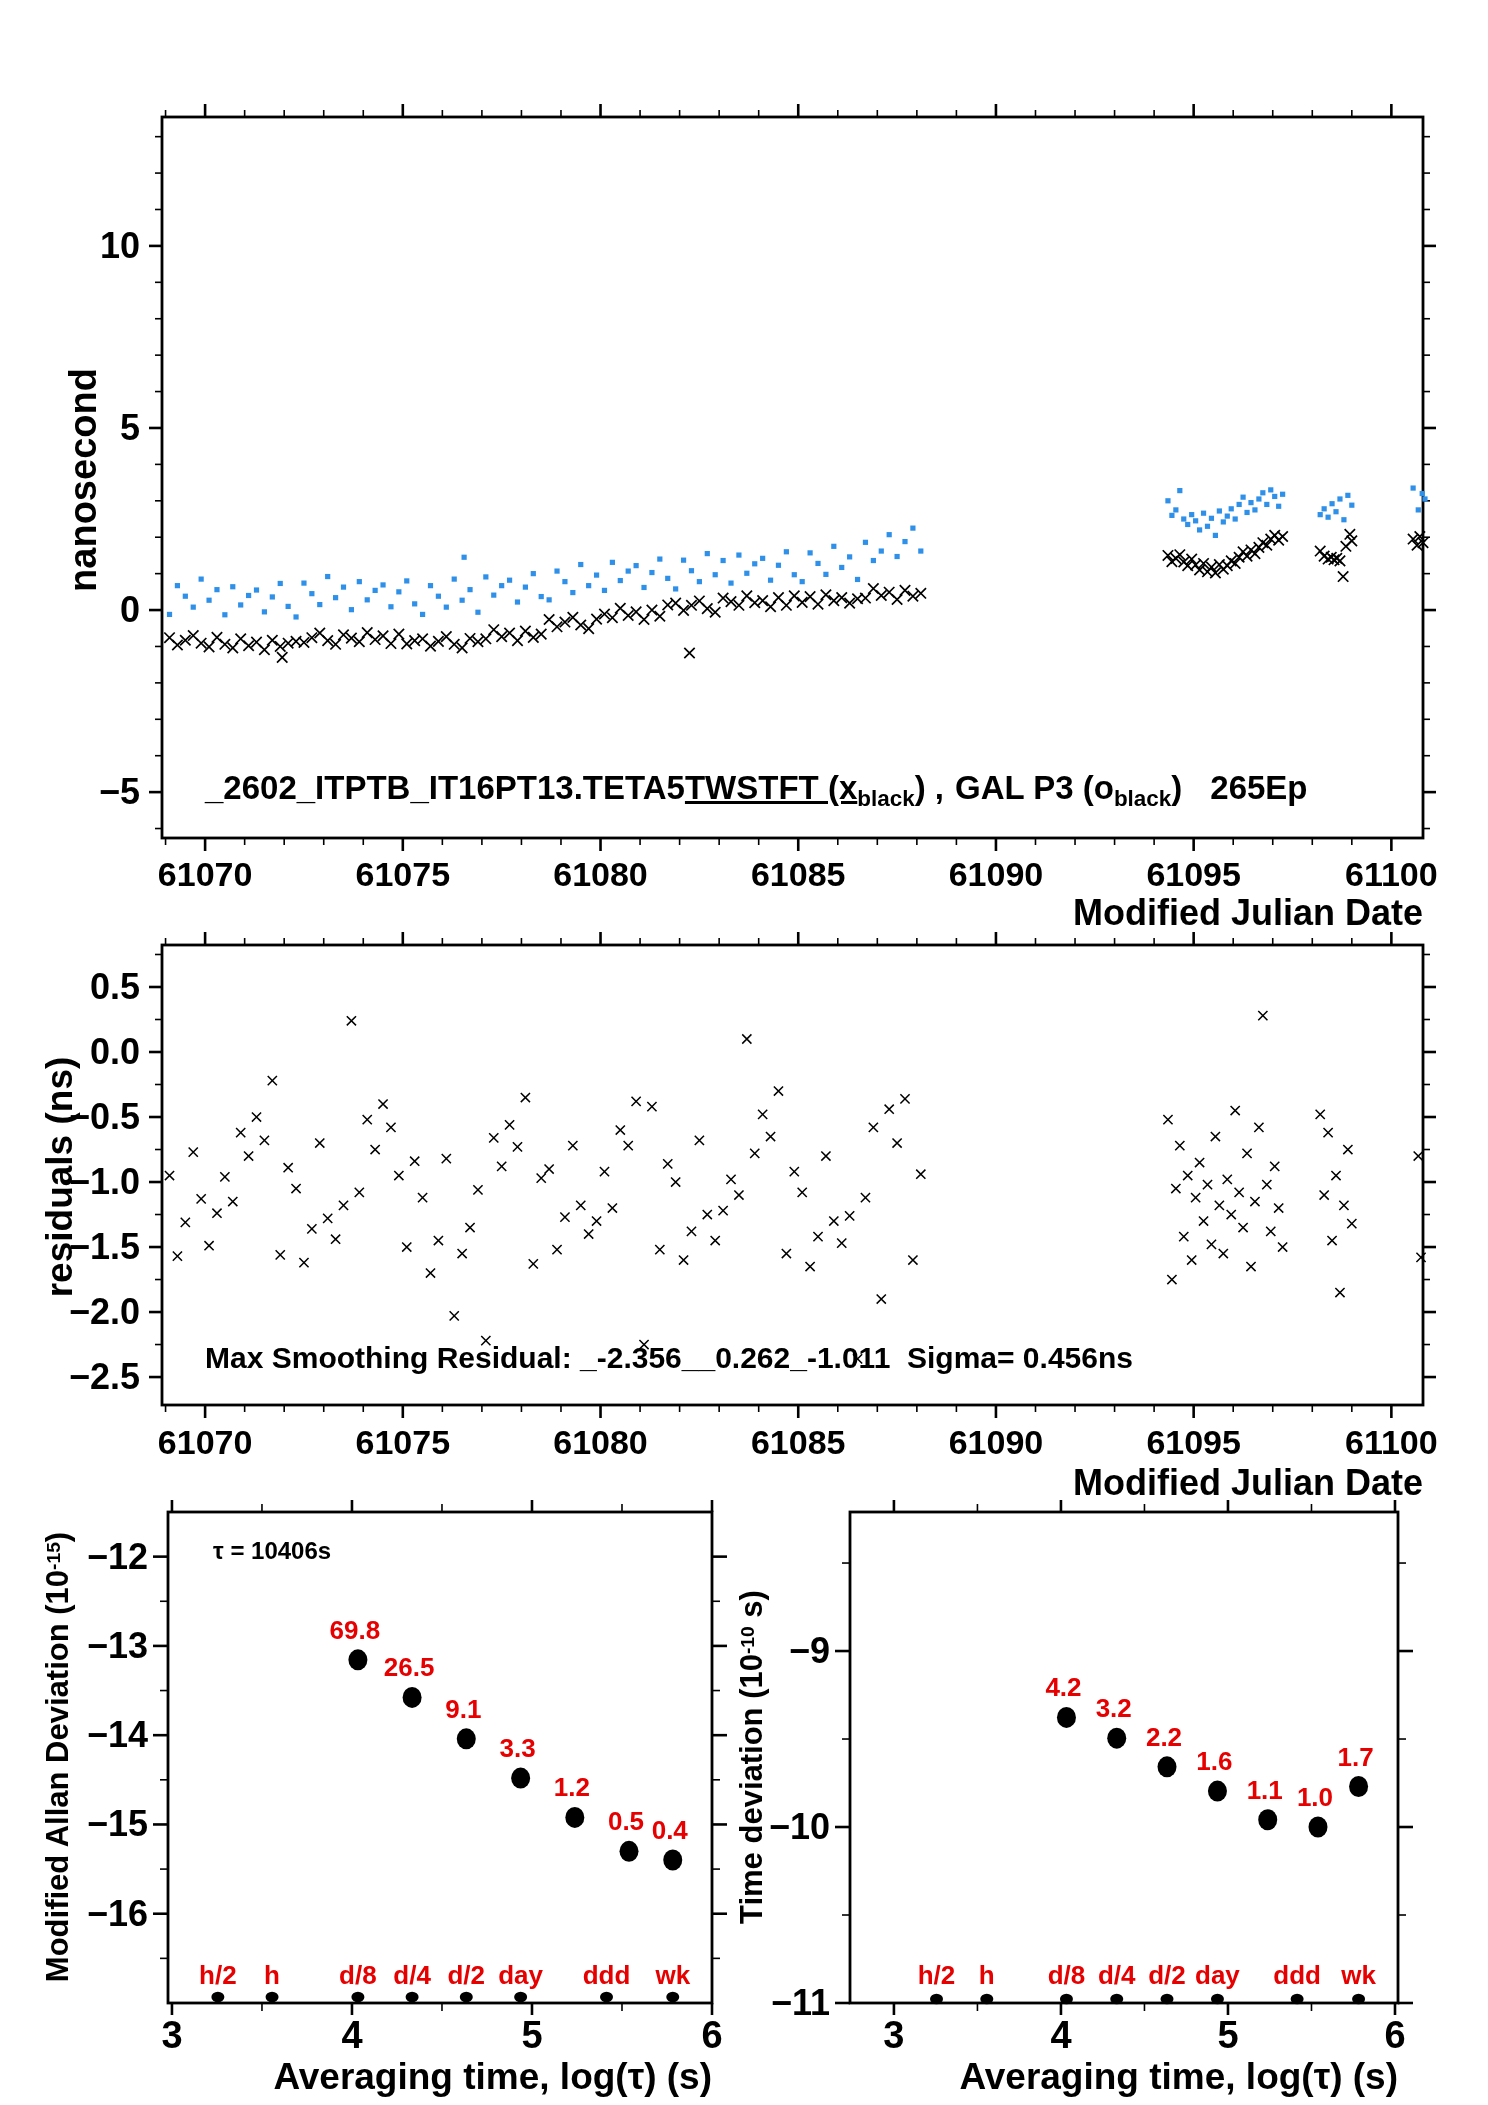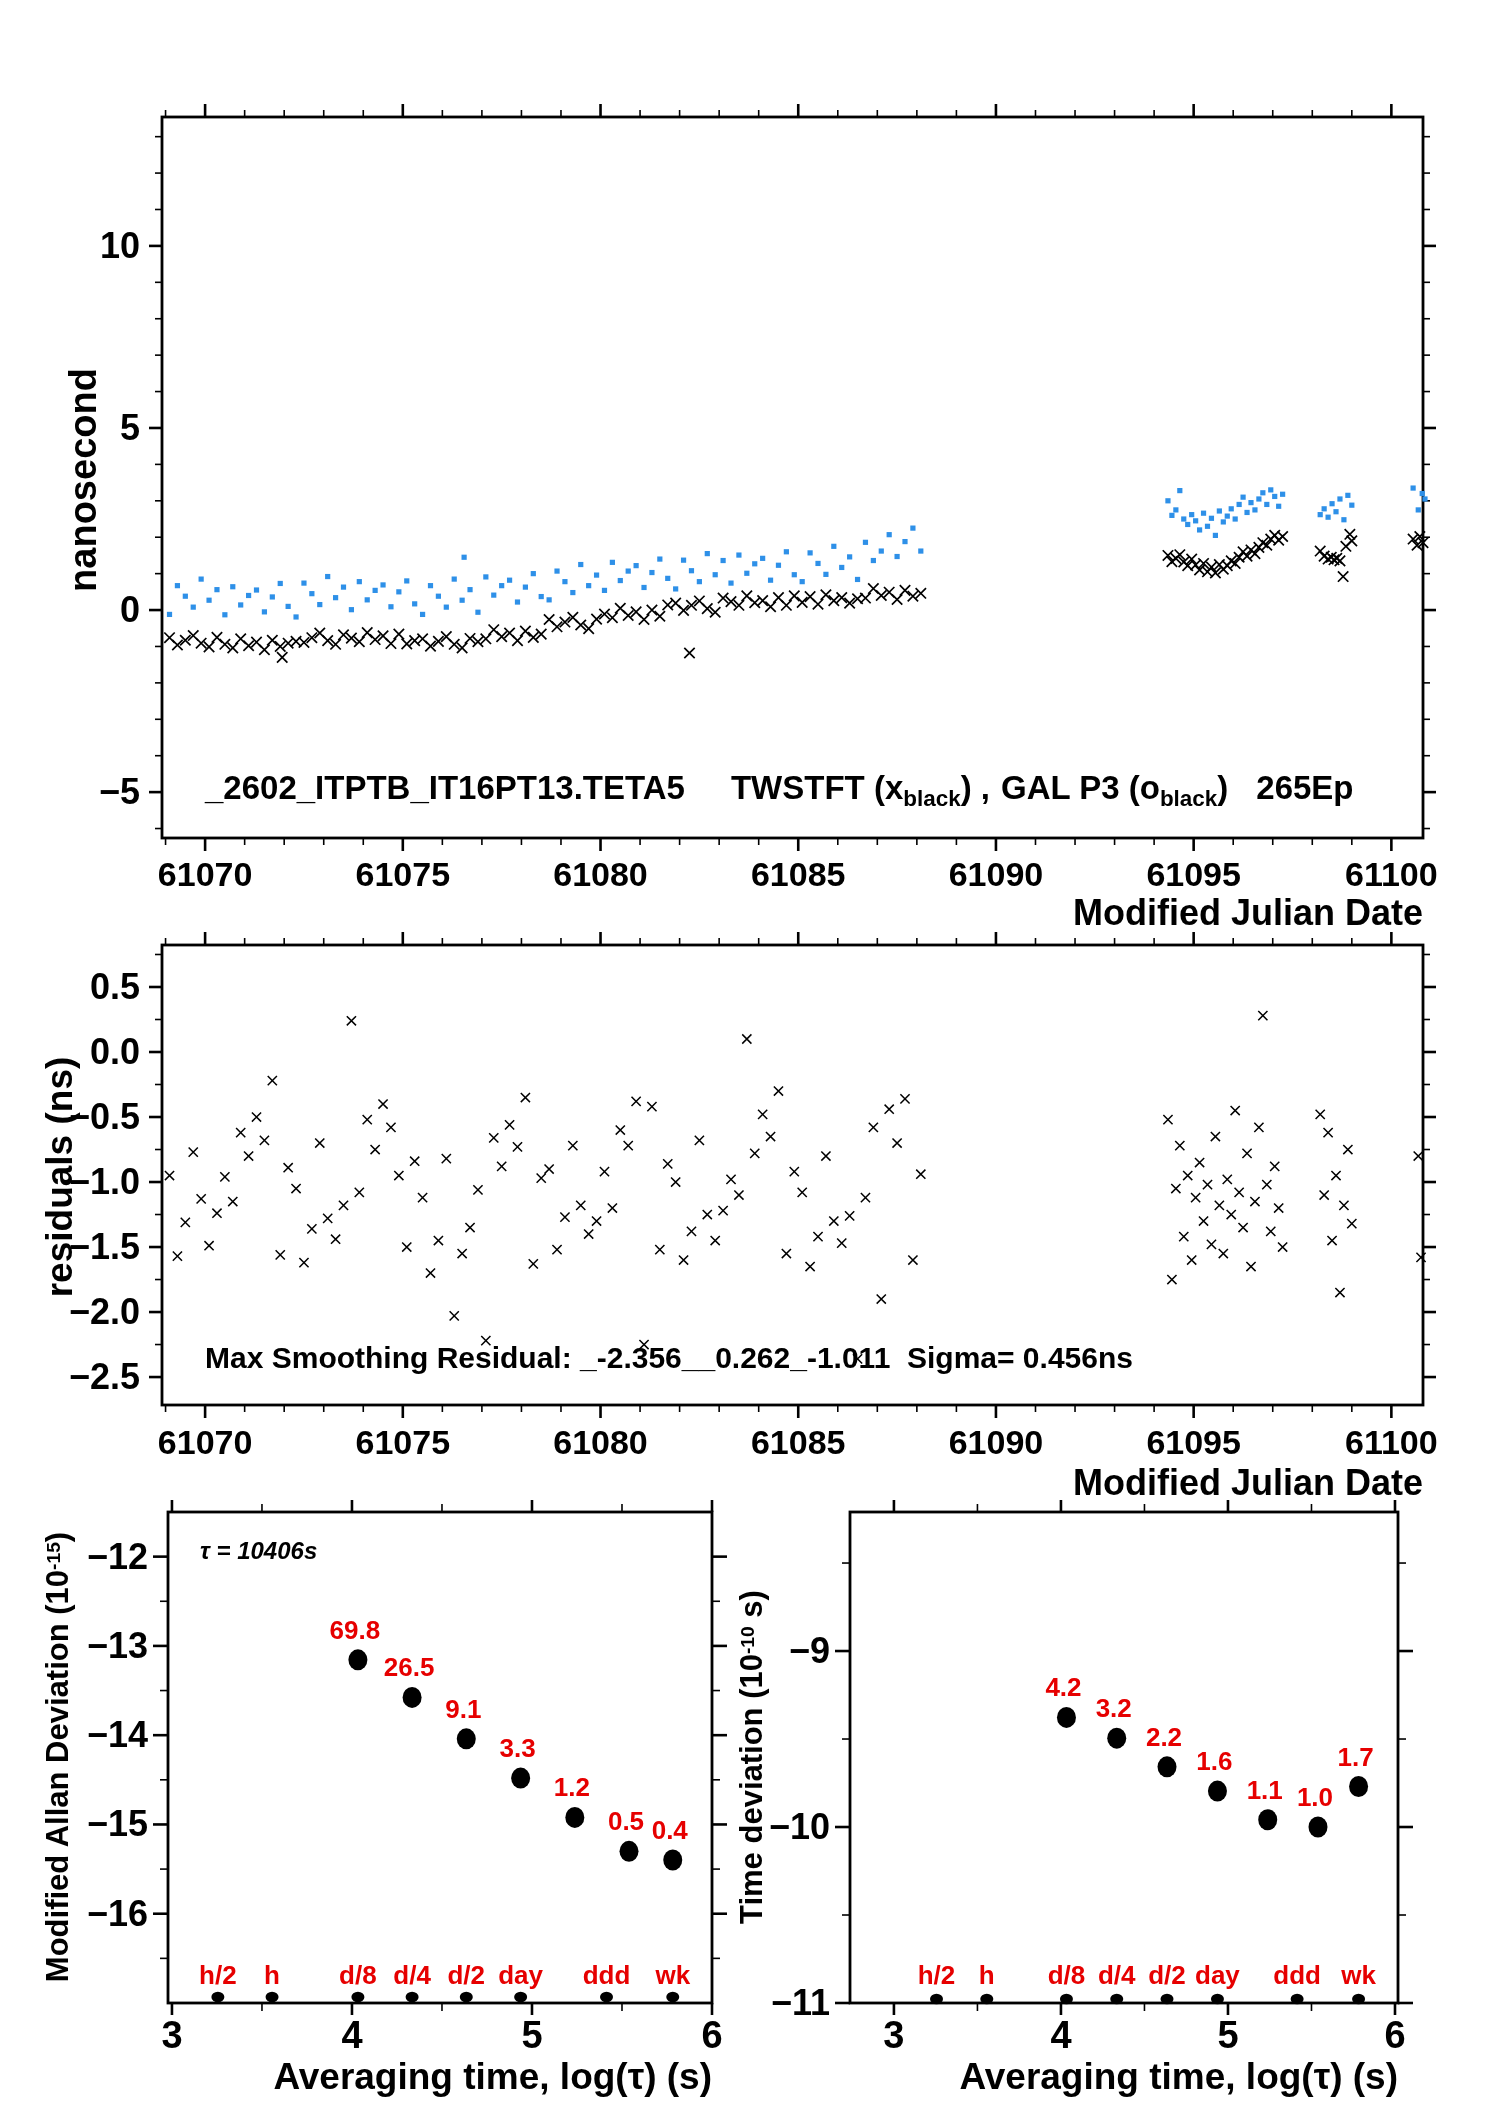--- a/index.html
+++ b/index.html
@@ -4,21 +4,21 @@
 <style>
   html,body{margin:0;padding:0;background:#ffffff;}
   #figure{position:relative;width:1488px;height:2105px;background:#ffffff;overflow:hidden;
           font-family:"Liberation Sans","DejaVu Sans",sans-serif;}
   #chart-layer{position:absolute;left:0;top:0;}
   .lbl{position:absolute;color:#000;font-weight:bold;white-space:nowrap;line-height:1.1;}
   .rot{transform:translate(-50%,-50%) rotate(-90deg);}
   .ctr{text-align:right;}
   .sub{font-size:0.68em;vertical-align:-7px;}
   .sup{font-size:0.62em;vertical-align:8px;}
-  .gap-a{margin-left:46px;}
+  .gap-a{text-decoration:underline;}
   .gap-b{margin-left:11px;}
   .gap-c{margin-left:28px;}
   .pre{white-space:pre;}
 </style>
 </head>
 <body>
 
 <div id="figure">
 
   <svg id="chart-layer" width="1488" height="2105" viewBox="0 0 1488 2105">
@@ -842,20 +842,20 @@
   </div>
 
   <div class="lbl rot" style="left:60px;top:1177px;font-size:37px;">residuals (ns)</div>
   <div class="lbl ctr" style="left:162px;top:1463px;width:1261px;font-size:36px;">Modified Julian Date</div>
   <div class="lbl pre" style="left:205px;top:1341px;font-size:30px;">Max Smoothing Residual: _-2.356__0.262_-1.011  Sigma= 0.456ns</div>
 
   <div class="lbl rot" style="left:58px;top:1757px;font-size:31px;">
     <span>Modified Allan Deviation (10</span><span class="sup">-15</span><span>)</span>
   </div>
   <div class="lbl ctr" style="left:168px;top:2057px;width:544px;font-size:37px;">Averaging time, log(τ) (s)</div>
-  <div class="lbl" style="left:200px;top:1538px;font-size:24px;font-style:italic;">τ = 10406s</div>
+  <div class="lbl" style="left:213px;top:1538px;font-size:24px;">τ = 10406s</div>
 
   <div class="lbl rot" style="left:752px;top:1757px;font-size:31px;">
     <span>Time deviation (10</span><span class="sup">-10</span><span> s)</span>
   </div>
   <div class="lbl ctr" style="left:850px;top:2057px;width:548px;font-size:37px;">Averaging time, log(τ) (s)</div>
 
 </div>
 
 </body></html>

